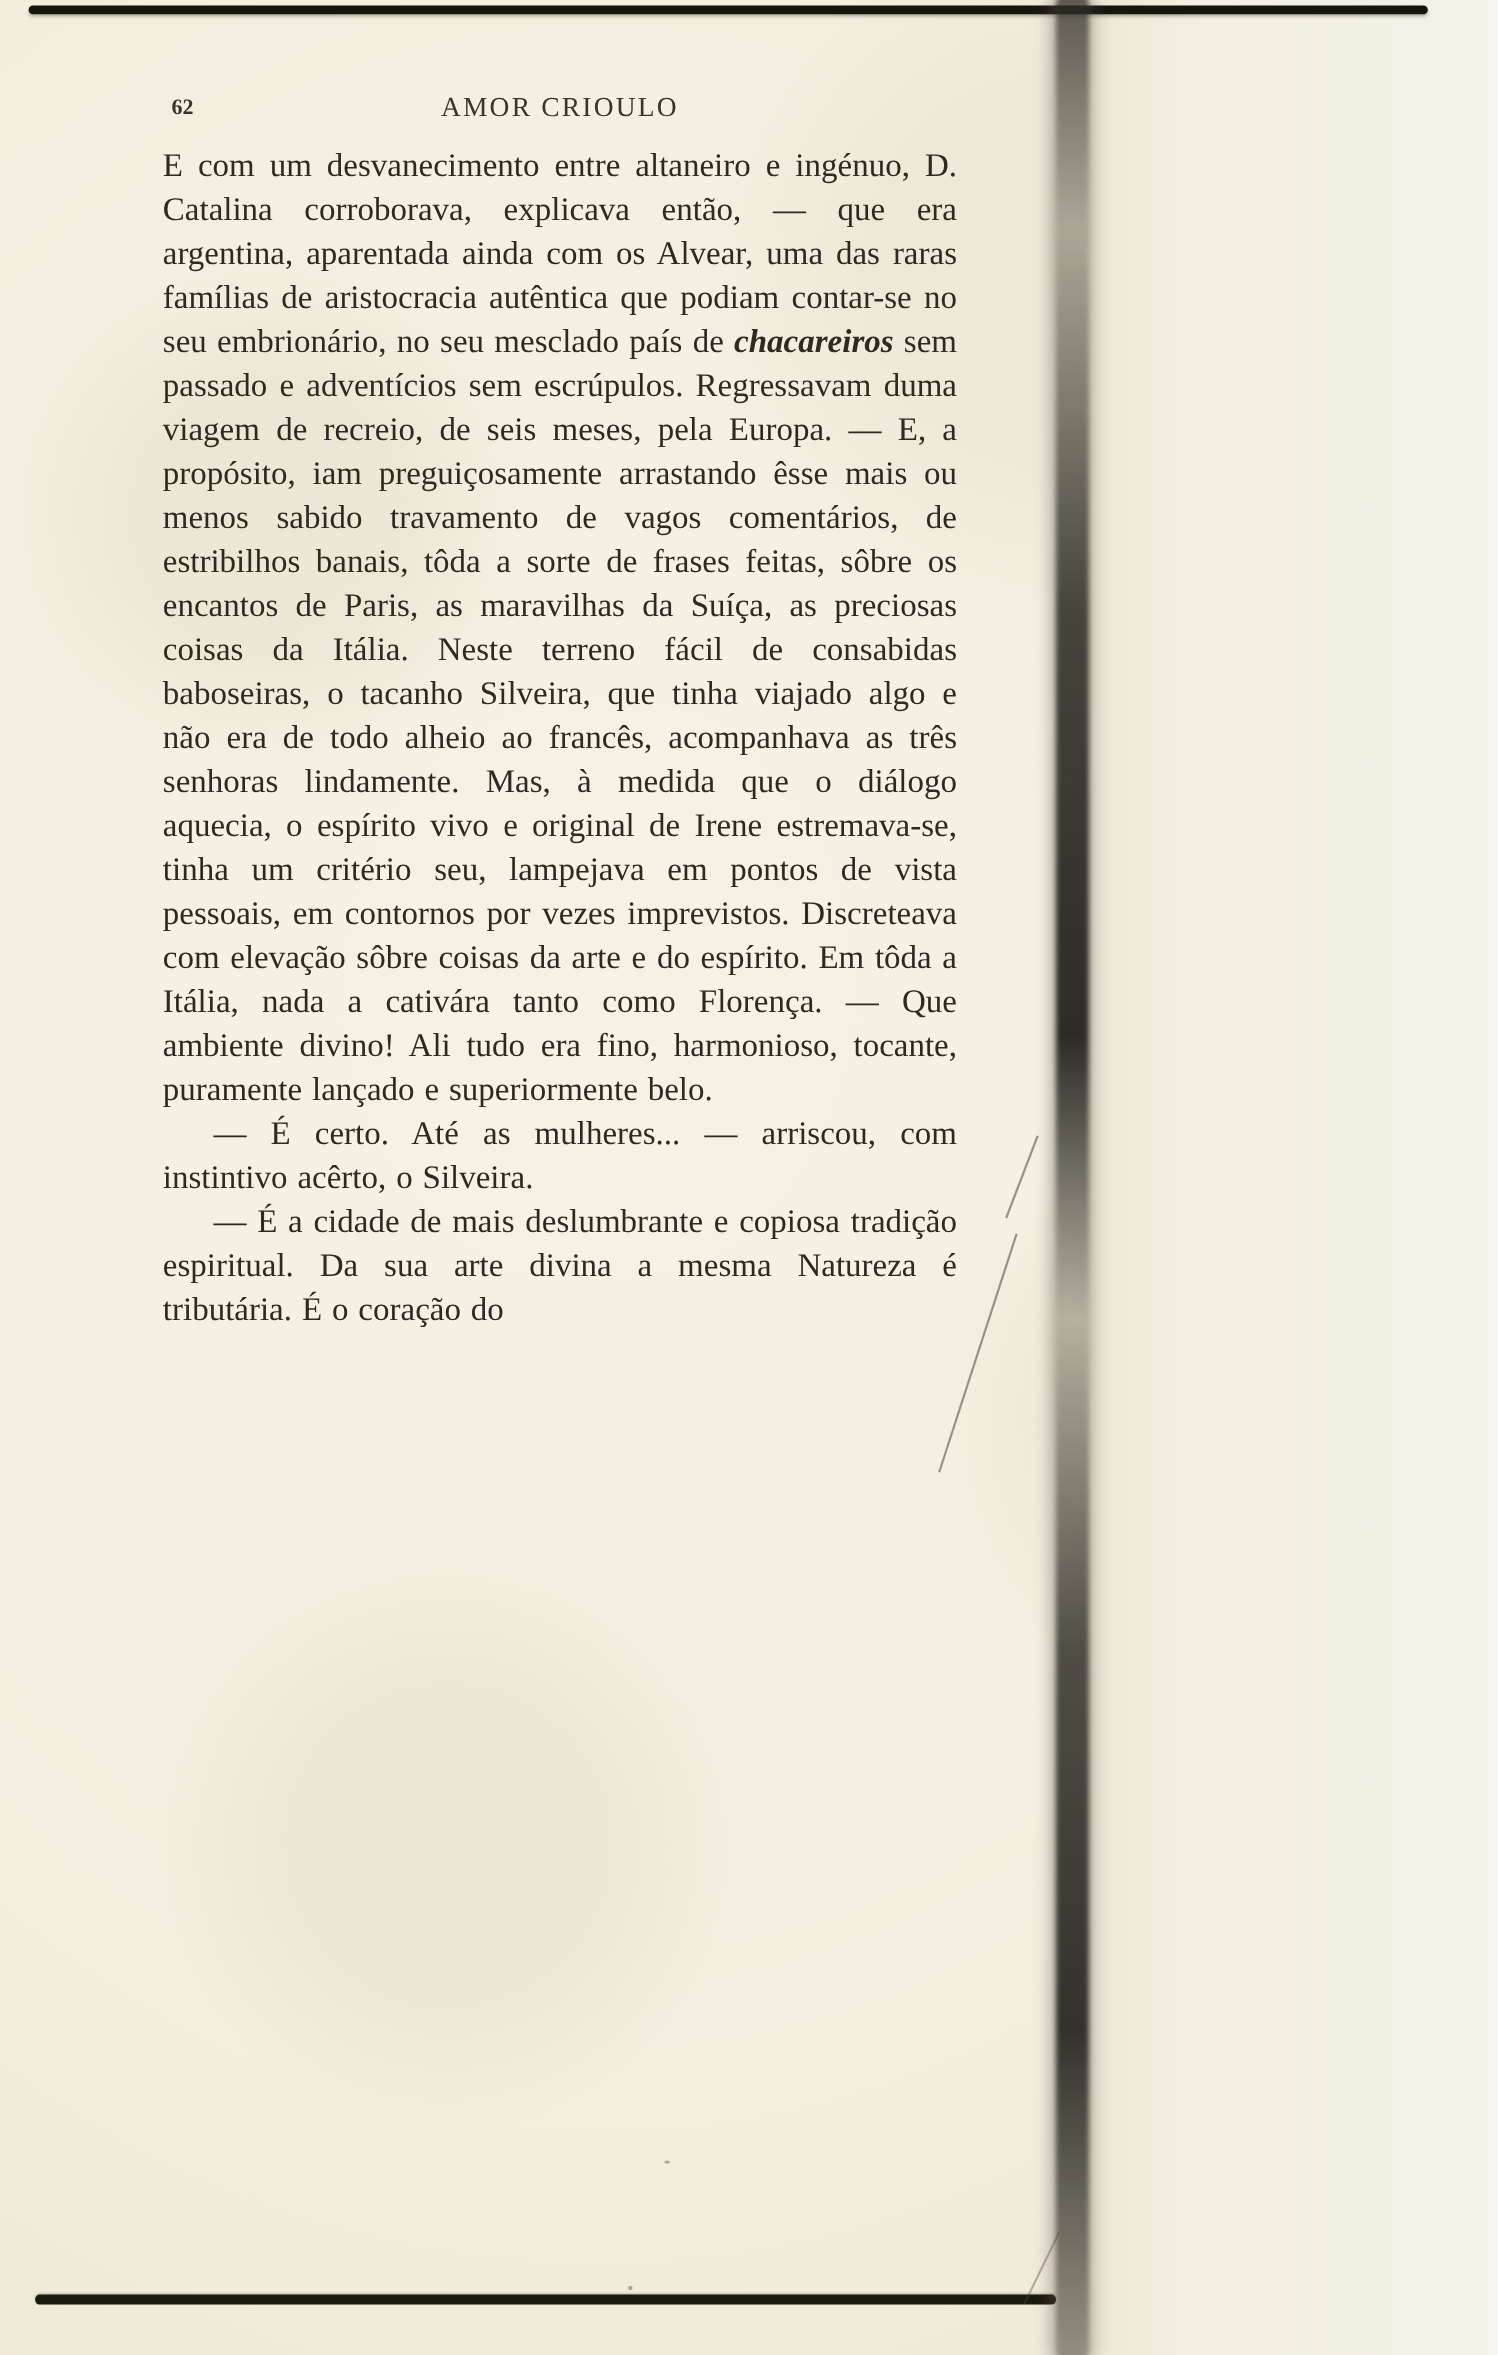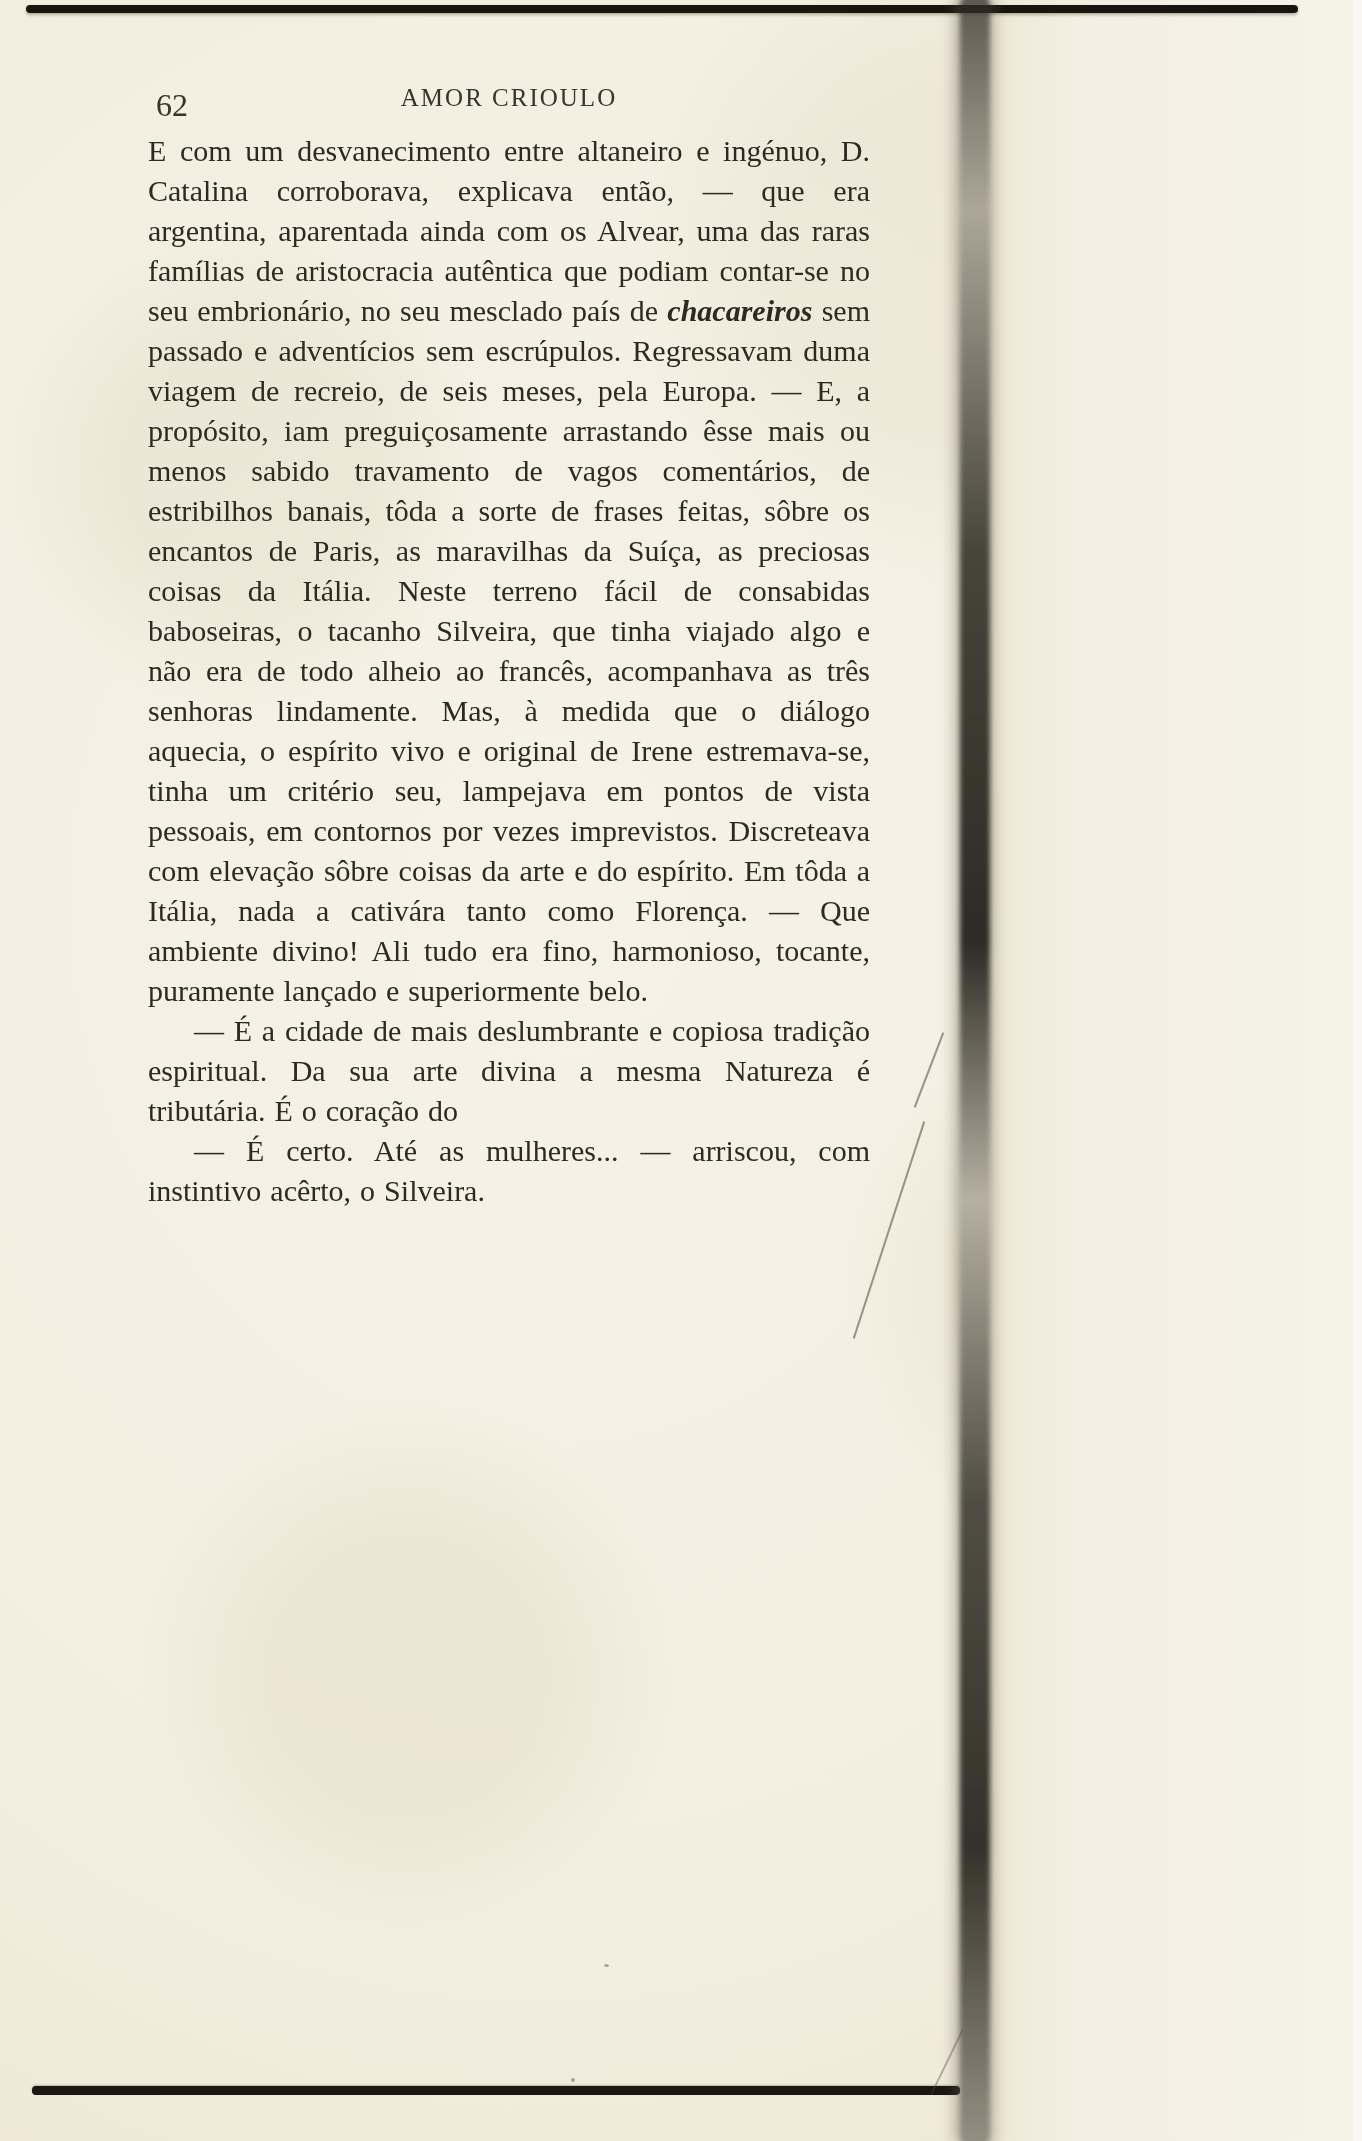--- a/index.html
+++ b/index.html
@@ -62,21 +62,22 @@
   .speck{ position:absolute; border-radius:50%; background:rgba(74,66,52,.42); }
   .speck-a{ left:604px; top:1964px; width:5px; height:3px; }
   .speck-b{ left:571px; top:2078px; width:4px; height:4px; }
 
   .page-header{
     position:absolute; left:148px; top:84px; width:722px;
     color:#39342b;
   }
   .page-number{
     position:absolute; left:8px; top:3px;
-    font-size:32px;
+    font-size:20px;
+    font-weight:bold;
   }
   .running-title{
     display:block; text-align:center;
     font-size:25px; letter-spacing:2px;
   }
   .page-text{
     position:absolute; left:148px; top:131px; width:722px;
     font-size:30px; line-height:40px;
     color:#2e2a22;
     text-align:justify;
@@ -95,22 +96,22 @@
   <div class="top-rule"></div>
   <div class="bottom-rule"></div>
 
   <header class="page-header">
     <span class="page-number">62</span>
     <span class="running-title">AMOR CRIOULO</span>
   </header>
 
   <main class="page-text">
     <p class="para-first"><span>E com um desvanecimento entre altaneiro e ingénuo, D. Catalina corroborava, explicava então, — que era argentina, aparentada ainda com os Alvear, uma das raras famílias de aristocracia autêntica que podiam contar-se no seu embrionário, no seu mesclado país de </span><span class="italic-word">chacareiros</span><span> sem passado e adventícios sem escrúpulos. Regressavam duma viagem de recreio, de seis meses, pela Europa. — E, a propósito, iam preguiçosamente arrastando êsse mais ou menos sabido travamento de vagos comentários, de estribilhos banais, tôda a sorte de frases feitas, sôbre os encantos de Paris, as maravilhas da Suíça, as preciosas coisas da Itália. Neste terreno fácil de consabidas baboseiras, o tacanho Silveira, que tinha viajado algo e não era de todo alheio ao francês, acompanhava as três senhoras lindamente. Mas, à medida que o diálogo aquecia, o espírito vivo e original de Irene estremava-se, tinha um critério seu, lampejava em pontos de vista pessoais, em contornos por vezes imprevistos. Discreteava com elevação sôbre coisas da arte e do espírito. Em tôda a Itália, nada a cativára tanto como Florença. — Que ambiente divino! Ali tudo era fino, harmonioso, tocante, puramente lançado e superiormente belo.</span></p>
+    <p class="para-indent">— É certo. Até as mulheres... — arriscou, com instintivo acêrto, o Silveira.</p>
     <p class="para-indent">— É a cidade de mais deslumbrante e copiosa tradição espiritual. Da sua arte divina a mesma Natureza é tributária. É o coração do</p>
-    <p class="para-indent">— É certo. Até as mulheres... — arriscou, com instintivo acêrto, o Silveira.</p>
   </main>
 
   <div class="gutter-band"></div>
   <div class="page-edge"></div>
   <div class="crease crease-a"></div>
   <div class="crease crease-b"></div>
   <div class="crease crease-c"></div>
   <div class="speck speck-a"></div>
   <div class="speck speck-b"></div>
 </div>

